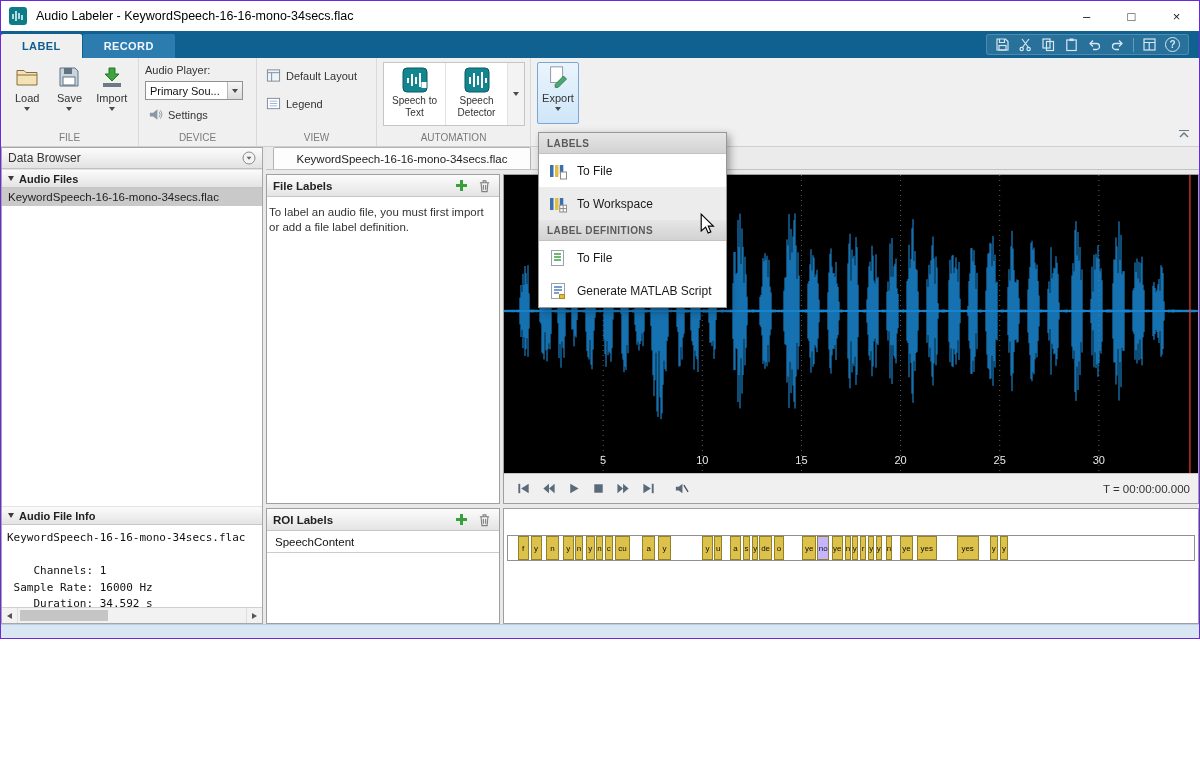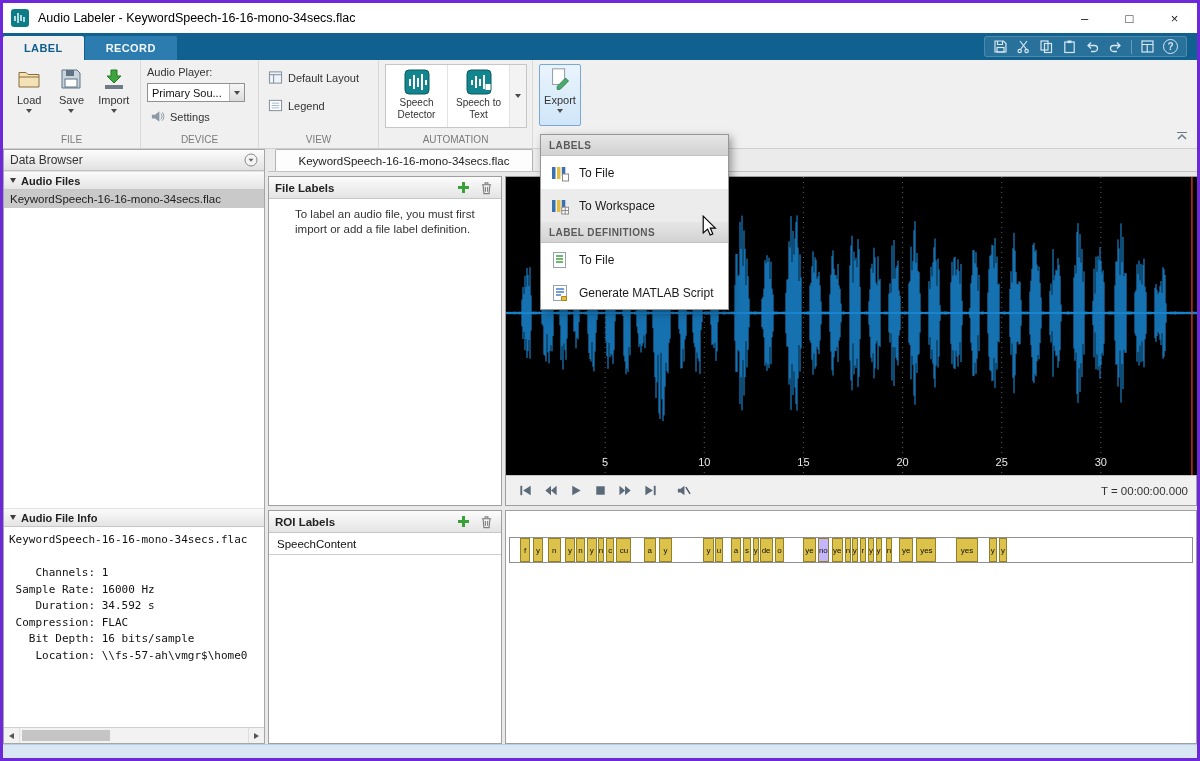--- a/index.html
+++ b/index.html
@@ -1,18 +1,18 @@
 <!DOCTYPE html>
 <html><head>
 <meta charset="utf-8">
 <style>
 *{margin:0;padding:0;box-sizing:border-box;}
 html,body{width:1200px;height:761px;overflow:hidden;}
 body{font-family:"Liberation Sans","DejaVu Sans",sans-serif;font-size:12px;color:#222;background:#fff;position:relative;}
-.window{width:1200px;height:761px;border:3px solid #6d28d9;background:#f0f0f0;display:flex;flex-direction:column;position:relative;overflow:hidden;}
+.window{width:1200px;height:639px;border:1px solid #6d28d9;background:#f0f0f0;display:flex;flex-direction:column;position:relative;overflow:hidden;}
 
 
 .titlebar{flex:0 0 30px;background:#fff;display:flex;align-items:center;padding-left:8px;position:relative;}
 .app-icon{width:18px;height:18px;margin-right:9px;flex:0 0 auto;}
 .title-text{font-size:12.5px;color:#000;}
 .win-controls{position:absolute;right:0;top:0;height:30px;display:flex;}
 .win-btn{width:45px;height:30px;display:flex;align-items:center;justify-content:center;font-size:13px;color:#222;}
 
 
 .tabstrip{flex:0 0 27px;background:#10618f;display:flex;align-items:flex-end;padding-left:0;position:relative;}
@@ -66,21 +66,21 @@
 .hs-thumb{position:absolute;left:2px;top:2px;bottom:2px;width:88px;background:#c5c5c5;}
 
 .right-area{display:flex;flex-direction:column;min-width:0;min-height:0;}
 .doc-tabbar{flex:0 0 23px;background:#ebebeb;border-bottom:1px solid #c2c2c2;display:flex;align-items:flex-end;padding-left:7px;}
 .doc-tab{height:22px;display:flex;align-items:center;justify-content:center;width:258px;background:#fdfdfd;border:1px solid #b3b3b3;border-bottom:none;font-size:11.5px;color:#222;border-radius:2px 2px 0 0;white-space:nowrap;overflow:hidden;}
 .content-grid{flex:1;display:grid;grid-template-columns:234px 1fr;grid-template-rows:330px 1fr;gap:4px 3px;margin-top:4px;min-height:0;}
 .panel{background:#fff;border:1px solid #9f9f9f;display:flex;flex-direction:column;min-width:0;min-height:0;}
 .panel-header{flex:0 0 22px;display:flex;align-items:center;gap:5px;padding:0 6px;background:linear-gradient(#fcfcfc,#e4e4e4);border-bottom:1px solid #c6c6c6;font-size:11.5px;font-weight:bold;color:#222;}
 .ph-spacer{flex:1;}
 .icon-btn{width:18px;height:18px;display:flex;align-items:center;justify-content:center;}
-.fl-body{padding:8px 2px;font-size:11.5px;color:#333;line-height:15px;margin-left:24px;}
+.fl-body{padding:8px 2px;font-size:11.5px;color:#333;line-height:15px;}
 .roi-item{height:22px;display:flex;align-items:center;padding-left:8px;border-bottom:1px solid #ccc;font-size:11.5px;color:#111;background:#fff;}
 
 .wave-plot{flex:1;position:relative;background:#000;min-height:0;}
 .wave-plot svg{position:absolute;left:0;top:0;display:block;}
 .transport{flex:0 0 30px;background:#f0f0f0;border-top:1px solid #c6c6c6;display:flex;align-items:center;gap:3px;padding:0 8px;}
 .tbtn{width:22px;height:20px;display:flex;align-items:center;justify-content:center;background:transparent;border:none;}
 .tbtn.mute{margin-left:8px;}
 .time-display{margin-left:auto;font-size:11.5px;color:#333;}
 
 .roi-panel{position:relative;}
@@ -251,34 +251,34 @@
       <div class="rsec-label">VIEW</div>
     </div>
 
     <div class="rsec" style="width:154px">
       <div class="rsec-body">
         <div class="gallery">
           <div class="gal-item">
             <svg width="26" height="26" viewBox="0 0 26 26">
                 <rect x="1" y="1" width="24" height="24" rx="4" fill="#12858e" stroke="#0a5a60"></rect>
                 <g stroke="#fff" stroke-width="2" fill="none">
-                  <path d="M6 10v7M10 6v14M14 9v9M18 5v16M22 11v5"></path>
-                </g>
-              </svg>
-            <span class="gal-label">Speech Detector</span>
-          </div>
-          <div class="gal-item">
-            <svg width="26" height="26" viewBox="0 0 26 26">
-                <rect x="1" y="1" width="24" height="24" rx="4" fill="#12858e" stroke="#0a5a60"></rect>
-                <g stroke="#fff" stroke-width="2" fill="none">
                   <path d="M6 11v5M10 7v12M14 10v7M18 6v14"></path>
                 </g>
                 <rect x="19.5" y="15" width="5" height="6" fill="#fff"></rect>
               </svg>
             <span class="gal-label">Speech to Text</span>
+          </div>
+          <div class="gal-item">
+            <svg width="26" height="26" viewBox="0 0 26 26">
+                <rect x="1" y="1" width="24" height="24" rx="4" fill="#12858e" stroke="#0a5a60"></rect>
+                <g stroke="#fff" stroke-width="2" fill="none">
+                  <path d="M6 10v7M10 6v14M14 9v9M18 5v16M22 11v5"></path>
+                </g>
+              </svg>
+            <span class="gal-label">Speech Detector</span>
           </div>
           <div class="gal-caret">
               <span class="caret" style="margin-top:0"></span>
             </div>
         </div>
       </div>
       <div class="rsec-label">AUTOMATION</div>
     </div>
 
     <div class="rsec" style="width:58px;border-right:none">

